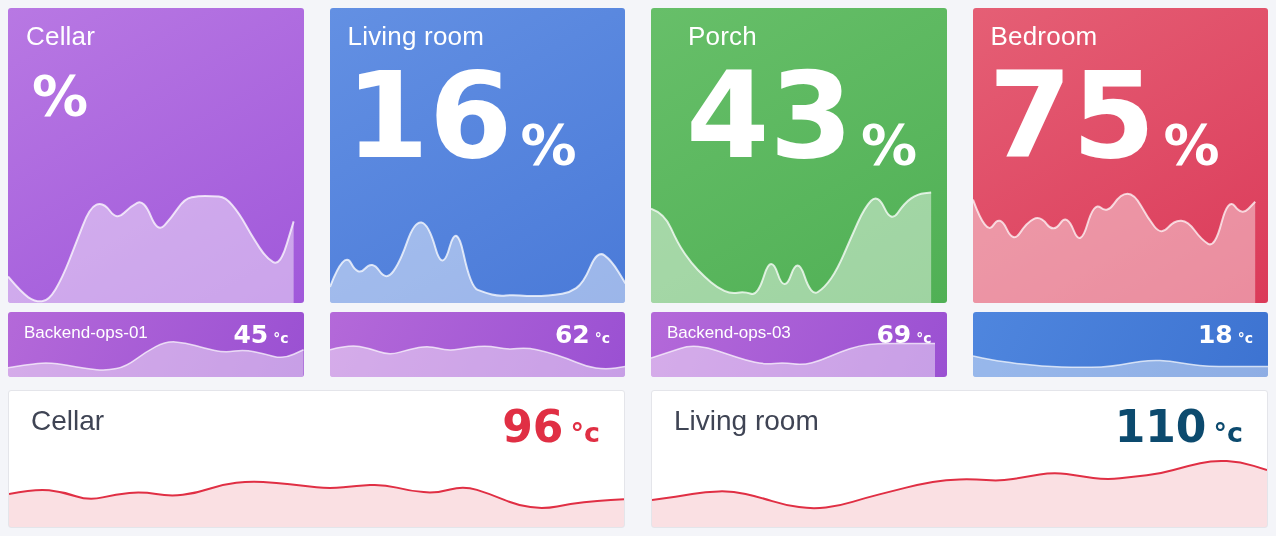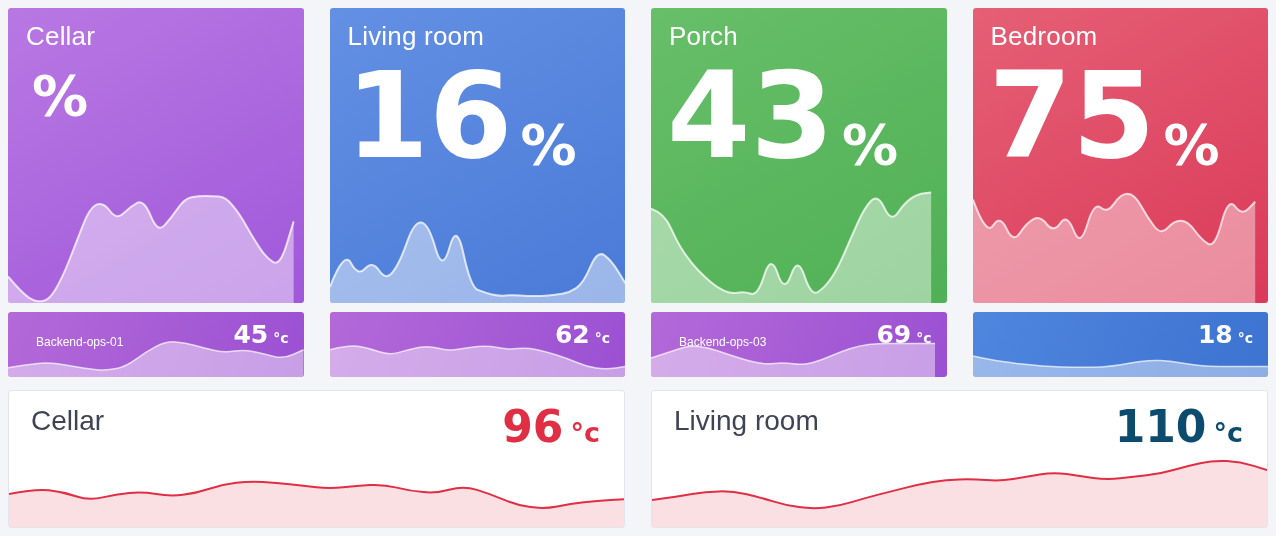--- a/index.html
+++ b/index.html
@@ -35,22 +35,22 @@
   .tile-value .num { font-size: 120px; line-height: 1; }
   .tile-value .unit { font-size: 56px; margin-left: 8px; position: relative; top: 7px; }
 
   .spark { position: absolute; left: 0; right: 0; bottom: 0; z-index: 1; }
   .spark-tall { height: 115px; }
   .spark-mini { height: 42px; }
   .spark-card { height: 75px; }
   .spark svg { position: absolute; inset: 0; width: 100%; height: 100%; display: block; }
 
   .mini-title {
-    margin: 12px; padding: 11px 0 0 16px;
-    font-size: 12px; font-weight: 400;
+    margin: 0; padding: 11px 0 0 16px;
+    font-size: 17px; font-weight: 400;
     position: relative; z-index: 2;
   }
   .mini-value {
     position: absolute; top: 10px; right: 15px; z-index: 2;
     display: flex; align-items: baseline;
     font-family: "DejaVu Sans", sans-serif; font-weight: 700; margin-left: 26px;
   }
   .mini-value .num { font-size: 25px; line-height: 1; }
   .mini-value .unit { font-size: 14px; margin-left: 5px; }
 
@@ -101,21 +101,21 @@
         <span class="unit">%</span>
       </div>
       <div class="spark spark-tall">
           <svg viewBox="0 0 305 70" preserveAspectRatio="none">
             <path d="M0,60.2 Q14.5,37.8 21.8,45.8 Q29,53.9 36.3,49.0 Q43.6,44.1 50.9,50.4 Q58.1,56.7 65.3,50.8 Q72.6,44.8 79.8,32.5 Q87.1,20.3 94.4,21.0 Q101.7,21.7 109.0,36.8 Q116.2,51.8 123.4,36.0 Q130.7,20.3 137.9,40.3 Q145.2,60.2 152.5,62.0 Q159.8,63.7 167.1,64.8 Q174.3,65.8 181.6,65.4 Q188.8,65.1 196.1,65.4 Q203.3,65.8 210.6,65.8 Q217.9,65.8 225.2,65.4 Q232.4,65.1 239.7,64.4 Q246.9,63.7 254.1,60.9 Q261.4,58.1 268.7,48.0 Q276,37.8 283.3,41.0 Q290.5,44.1 297.8,51.1 L305,58.1 L305,70 L0,70 Z" fill="rgba(255,255,255,0.45)"></path>
             <path d="M0,60.2 Q14.5,37.8 21.8,45.8 Q29,53.9 36.3,49.0 Q43.6,44.1 50.9,50.4 Q58.1,56.7 65.3,50.8 Q72.6,44.8 79.8,32.5 Q87.1,20.3 94.4,21.0 Q101.7,21.7 109.0,36.8 Q116.2,51.8 123.4,36.0 Q130.7,20.3 137.9,40.3 Q145.2,60.2 152.5,62.0 Q159.8,63.7 167.1,64.8 Q174.3,65.8 181.6,65.4 Q188.8,65.1 196.1,65.4 Q203.3,65.8 210.6,65.8 Q217.9,65.8 225.2,65.4 Q232.4,65.1 239.7,64.4 Q246.9,63.7 254.1,60.9 Q261.4,58.1 268.7,48.0 Q276,37.8 283.3,41.0 Q290.5,44.1 297.8,51.1 L305,58.1" fill="none" stroke="rgba(255,255,255,0.75)" stroke-width="2" vector-effect="non-scaling-stroke"></path>
           </svg>
         </div>
     </section>
 
-    <section class="tile" style="background: linear-gradient(150deg, rgb(103, 191, 105), rgb(80, 176, 85));">
+    <section class="tile" style="background: linear-gradient(150deg, rgb(103, 191, 105), rgb(80, 176, 85)); padding-left: 19px;">
       <h2 class="tile-title">Porch</h2>
       <div class="tile-value">
         <span class="num">43</span>
         <span class="unit">%</span>
       </div>
       <div class="spark spark-tall">
           <svg viewBox="0 0 308 115" preserveAspectRatio="none">
             <path d="M0,20.7 Q13.9,25.3 20.9,40.3 Q27.8,55.2 34.8,65.0 Q41.7,74.8 48.7,81.7 Q55.6,88.5 62.5,94.3 Q69.5,100 76.5,102.9 Q83.4,105.8 90.3,104.7 Q97.3,103.5 104.3,105.8 Q111.2,108.1 118.2,86.8 Q125.1,65.6 132.1,85.7 Q139,105.8 146.0,86.8 Q153,67.8 159.9,87.9 Q166.9,108.1 173.9,104.0 Q180.8,100 187.8,90.3 Q194.7,80.5 201.6,65.0 Q208.6,49.5 215.6,34.5 Q222.5,19.6 229.4,12.7 Q236.4,5.8 243.4,20.1 Q250.3,34.5 257.3,24.8 Q264.2,15 271.1,10.4 Q278.1,5.8 285.1,5.2 L292,4.6 L292,115 L0,115 Z" fill="rgba(255,255,255,0.45)"></path>
             <path d="M0,20.7 Q13.9,25.3 20.9,40.3 Q27.8,55.2 34.8,65.0 Q41.7,74.8 48.7,81.7 Q55.6,88.5 62.5,94.3 Q69.5,100 76.5,102.9 Q83.4,105.8 90.3,104.7 Q97.3,103.5 104.3,105.8 Q111.2,108.1 118.2,86.8 Q125.1,65.6 132.1,85.7 Q139,105.8 146.0,86.8 Q153,67.8 159.9,87.9 Q166.9,108.1 173.9,104.0 Q180.8,100 187.8,90.3 Q194.7,80.5 201.6,65.0 Q208.6,49.5 215.6,34.5 Q222.5,19.6 229.4,12.7 Q236.4,5.8 243.4,20.1 Q250.3,34.5 257.3,24.8 Q264.2,15 271.1,10.4 Q278.1,5.8 285.1,5.2 L292,4.6" fill="none" stroke="rgba(255,255,255,0.75)" stroke-width="2" vector-effect="non-scaling-stroke"></path>
           </svg>

